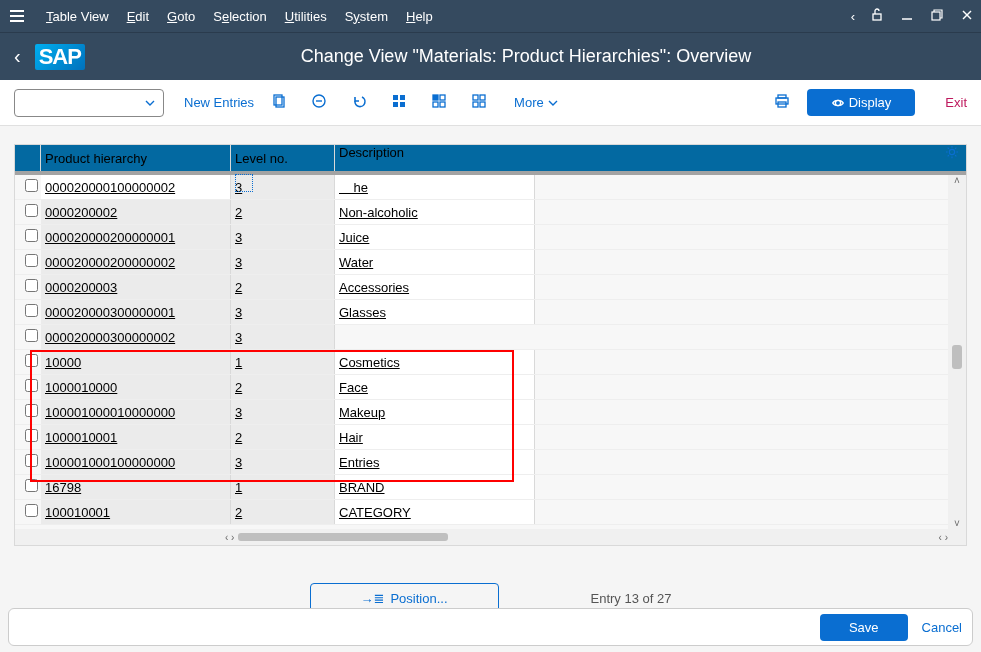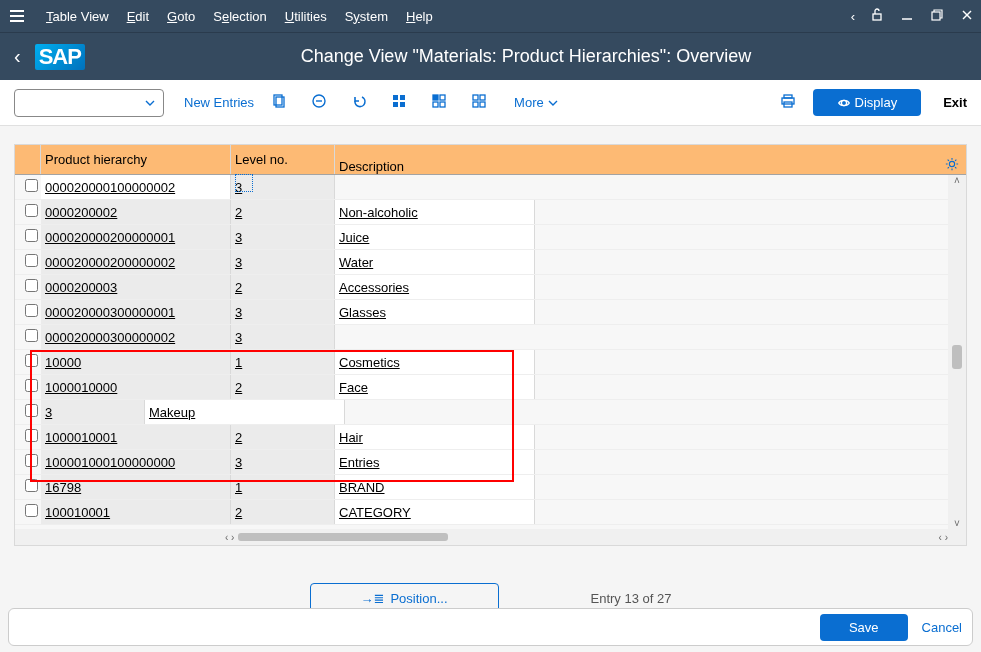--- a/index.html
+++ b/index.html
@@ -21,25 +21,25 @@
   .sap-logo { font-weight: 900; font-size: 22px; padding: 0 4px; letter-spacing: -1px; background: linear-gradient(135deg,#00AEEF,#0071BC); color:#fff; border-radius:2px; }
   .page-title { flex:1; text-align:center; font-size: 18px; }
 
   .toolbar { background:#fff; height: 46px; display:flex; align-items:center; padding: 0 14px; gap: 10px; border-bottom: 1px solid #e0e0e0; }
   .dropdown-placeholder { width: 150px; height: 28px; border:1px solid #888; border-radius:4px; display:flex; align-items:center; justify-content:flex-end; padding-right:8px; color:#0a6ed1; cursor:pointer; }
   .toolbar-link { color:#0a6ed1; cursor:pointer; margin-left: 10px; }
   .toolbar-icon { color:#0a6ed1; width: 30px; text-align:center; cursor:pointer; font-size:15px; }
   .toolbar-spacer { flex:1; }
   .btn-display { background:#0a6ed1; color:#fff; padding: 6px 24px; border-radius:4px; cursor:pointer; display:flex; align-items:center; gap:4px; }
   .btn-display svg { width:14px; height:14px; }
-  .exit-link { color:#000000; margin-left: 12px; cursor:pointer;font-weight:bold; }
+  .exit-link { color:#be185d; margin-left: 20px; cursor:pointer; }
 
   .content { padding: 18px 14px 0 14px; height: 445px; position:relative; }
   .table-wrap { border:1px solid #d9d9d9; height: 402px; position:relative; background:#f7f7f7; display:flex; flex-direction:column; }
-  .table-header-row { display:flex; background:#fdba74; height: 30px; align-items:flex-end; border-bottom:1px solid #a3a3a3;}
+  .table-header-row { display:flex; background:#0369a1; height: 30px; align-items:flex-start; border-bottom:4px solid #a3a3a3;}
   .chk-col { width: 26px; text-align:center; }
   .ph-col { width: 190px; padding-left: 4px; }
   .lvl-col { width: 104px; padding-left:4px; }
   .desc-col { flex:1; padding-left:4px; }
   .cfg-col { width: 28px; text-align:center; color:#0a6ed1; }
   .col-sep { border-right: 1px solid #d9d9d9; height:100%; display:flex; align-items:center; }
   
   .table-body { flex:1; overflow:hidden; position:relative; }
   .data-row { display:flex; height: 25px; align-items:center; border-bottom:1px solid #eee;text-decoration:underline; }
   .data-row .chk-col input { margin-left:6px; }
@@ -198,20 +198,21 @@
             <circle cx="8" cy="8" r="3"></circle>
             <path d="M8 1v2M8 13v2M1 8h2M13 8h2M3 3l1.5 1.5M11.5 11.5L13 13M13 3l-1.5 1.5M4.5 11.5L3 13"></path>
           </svg>
       </div>
     </div>
     <div class="table-body" id="table-body">
         <div class="data-row">
           <div class="chk-col"><input type="checkbox" style=""></div>
           <div class="cell cell-ph ">000020000100000002</div>
           <div class="cell cell-lvl">3</div>
+          <div class="cell cell-desc">&nbsp;&nbsp;&nbsp;&nbsp;he</div>
           <div class="cell-rest"></div>
         </div>
         <div class="data-row">
           <div class="chk-col"><input type="checkbox" style=""></div>
           <div class="cell cell-ph cell-ph-disabled">0000200002</div>
           <div class="cell cell-lvl">2</div>
           <div class="cell cell-desc">Non-alcoholic</div>
           <div class="cell-rest"></div>
         </div>
         <div class="data-row">
@@ -257,20 +258,21 @@
         </div>
         <div class="data-row">
           <div class="chk-col"><input type="checkbox" style=""></div>
           <div class="cell cell-ph cell-ph-disabled">1000010000</div>
           <div class="cell cell-lvl">2</div>
           <div class="cell cell-desc">Face</div>
           <div class="cell-rest"></div>
         </div>
         <div class="data-row">
           <div class="chk-col"><input type="checkbox" style=""></div>
+          <div class="cell cell-ph cell-ph-disabled">100001000010000000</div>
           <div class="cell cell-lvl">3</div>
           <div class="cell cell-desc">Makeup</div>
           <div class="cell-rest"></div>
         </div>
         <div class="data-row">
           <div class="chk-col"><input type="checkbox" style=""></div>
           <div class="cell cell-ph cell-ph-disabled">1000010001</div>
           <div class="cell cell-lvl">2</div>
           <div class="cell cell-desc">Hair</div>
           <div class="cell-rest"></div>

